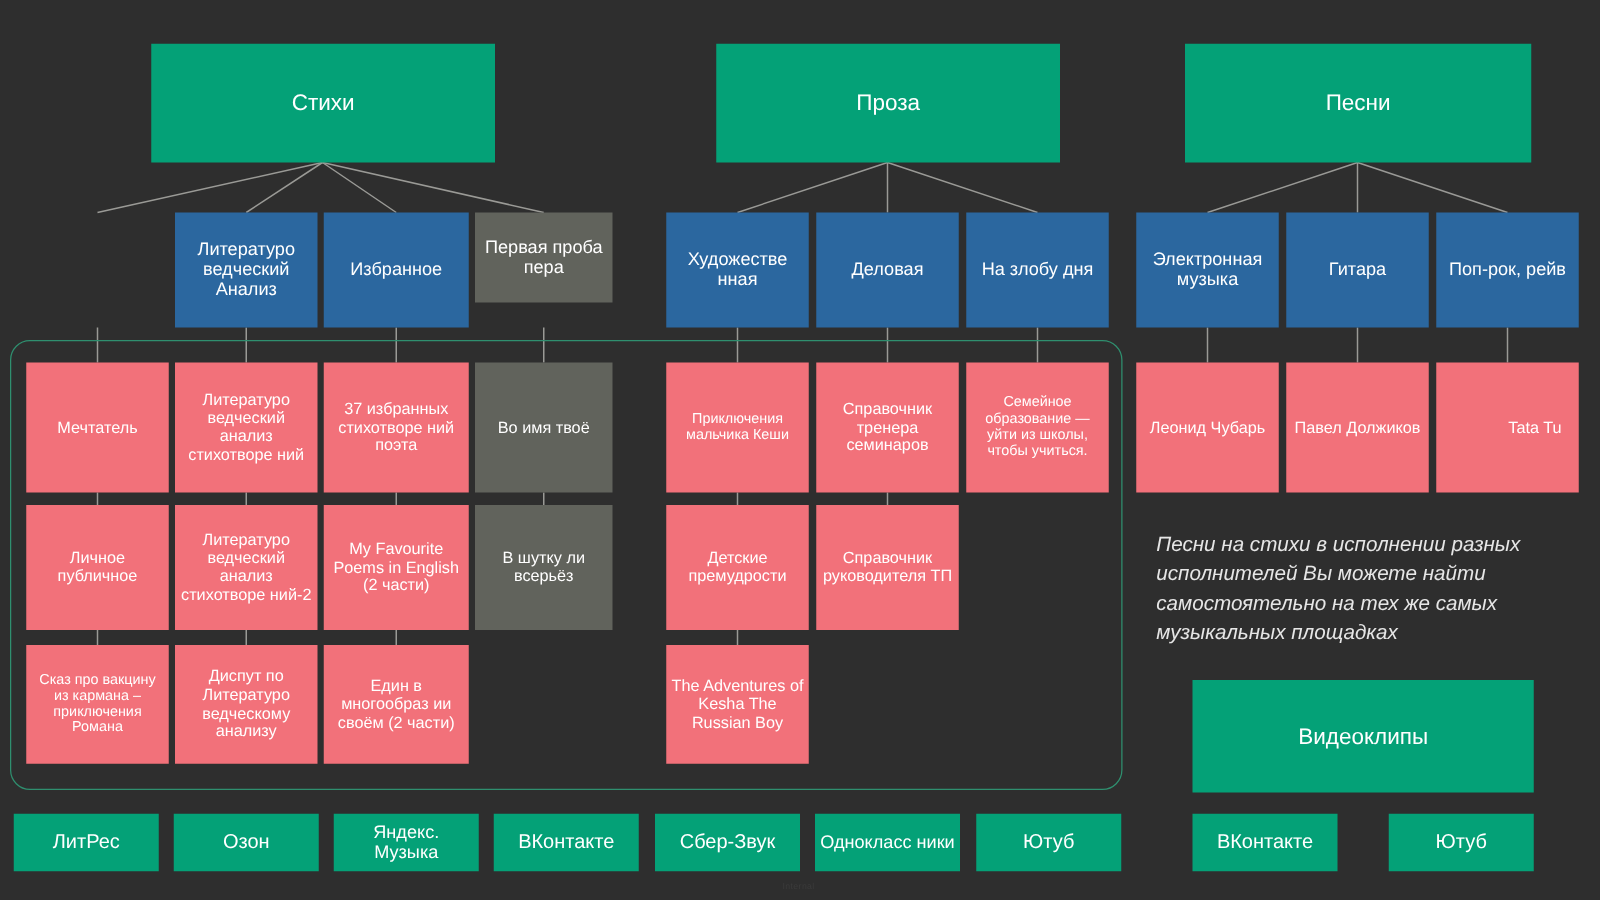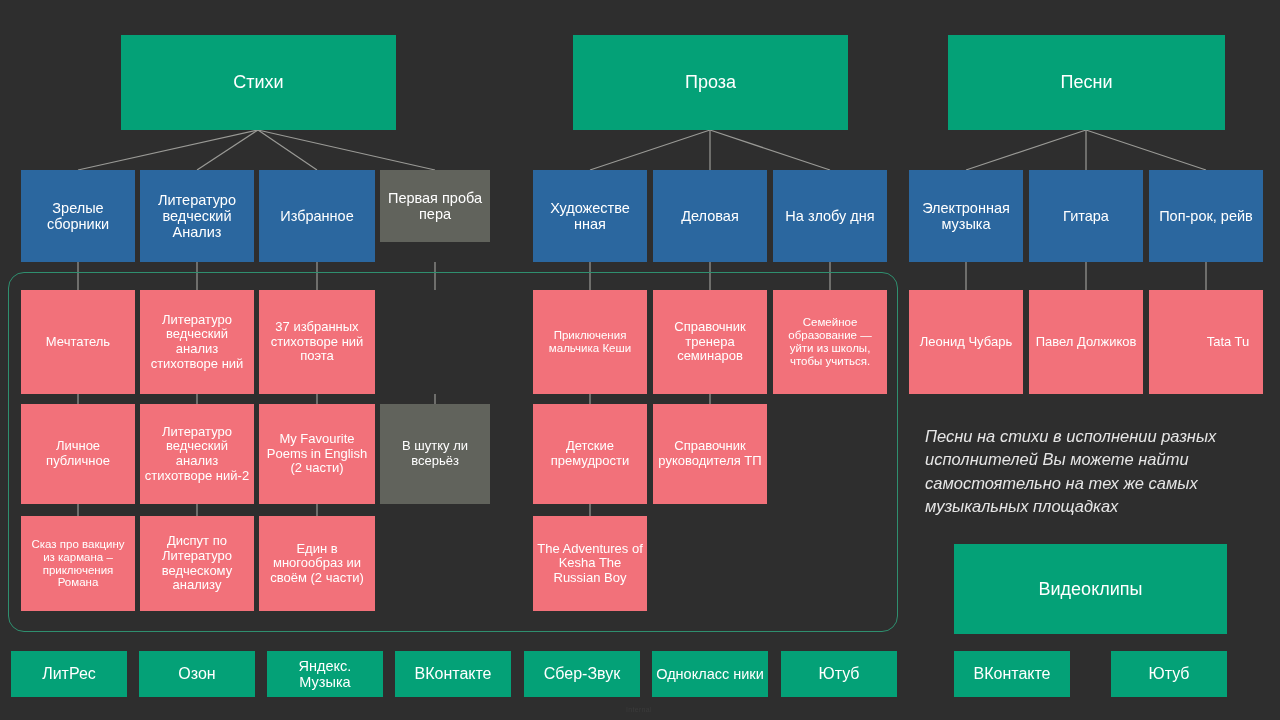--- a/index.html
+++ b/index.html
@@ -113,37 +113,37 @@
 
     <path class="wire" d="M966,262 L966,290"></path>
     <path class="wire" d="M1086,262 L1086,290"></path>
     <path class="wire" d="M1206,262 L1206,290"></path>
   </svg>
 
   <div class="group-outline" style="left:8px; top:272px; width:890px; height:360px;"></div>
 
   <div class="node green title-node" style="left:121px; top:35px; width:275px; height:95px;">Стихи</div>
 
-  <div class="node blue cat-node" style="left:21px; top:170px; width:114px; height:92px;">Зрелые сборники</div>
   <div class="node blue cat-node" style="left:140px; top:170px; width:114px; height:92px;">Литературо ведческий Анализ</div>
   <div class="node blue cat-node" style="left:259px; top:170px; width:116px; height:92px;">Избранное</div>
   <div class="node gray cat-node" style="left:380px; top:170px; width:110px; height:72px;">Первая проба пера</div>
 
   <div class="node red leaf-node" style="left:21px; top:290px; width:114px; height:104px;">Мечтатель</div>
   <div class="node red leaf-node" style="left:21px; top:404px; width:114px; height:100px;">Личное публичное</div>
   <div class="node red leaf-small" style="left:21px; top:516px; width:114px; height:95px;">Сказ про вакцину из кармана – приключения Романа</div>
 
   <div class="node red leaf-node" style="left:140px; top:290px; width:114px; height:104px;">Литературо ведческий анализ стихотворе ний</div>
   <div class="node red leaf-node" style="left:140px; top:404px; width:114px; height:100px;">Литературо ведческий анализ стихотворе ний-2</div>
   <div class="node red leaf-node" style="left:140px; top:516px; width:114px; height:95px;">Диспут по Литературо ведческому анализу</div>
 
   <div class="node red leaf-node" style="left:259px; top:290px; width:116px; height:104px;">37 избранных стихотворе ний поэта</div>
   <div class="node red leaf-node" style="left:259px; top:404px; width:116px; height:100px;">My Favourite Poems in English (2 части)</div>
   <div class="node red leaf-node" style="left:259px; top:516px; width:116px; height:95px;">Един в многообраз ии своём (2 части)</div>
 
+  <div class="node gray leaf-node" style="left:380px; top:290px; width:110px; height:104px;">Во имя твоё</div>
   <div class="node gray leaf-node" style="left:380px; top:404px; width:110px; height:100px;">В шутку ли всерьёз</div>
 
   <div class="node green title-node" style="left:573px; top:35px; width:275px; height:95px;">Проза</div>
 
   <div class="node blue cat-node" style="left:533px; top:170px; width:114px; height:92px;">Художестве нная</div>
   <div class="node blue cat-node" style="left:653px; top:170px; width:114px; height:92px;">Деловая</div>
   <div class="node blue cat-node" style="left:773px; top:170px; width:114px; height:92px;text-align:center;">На злобу дня</div>
 
   <div class="node red leaf-small" style="left:533px; top:290px; width:114px; height:104px;">Приключения мальчика Кеши</div>
   <div class="node red leaf-node" style="left:533px; top:404px; width:114px; height:100px;">Детские премудрости</div>

